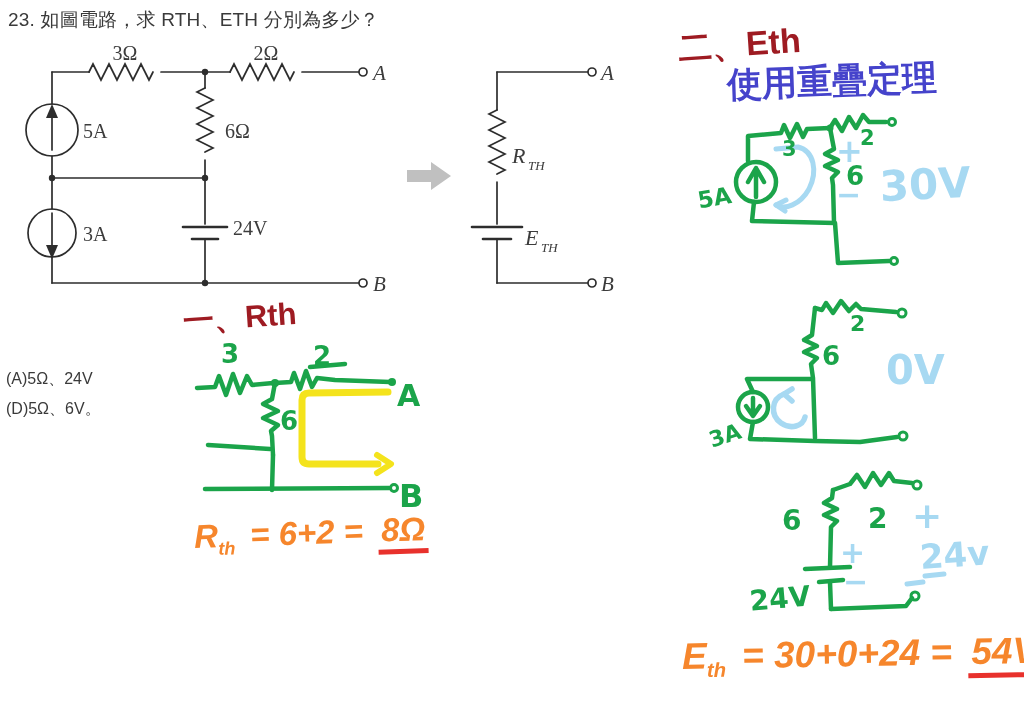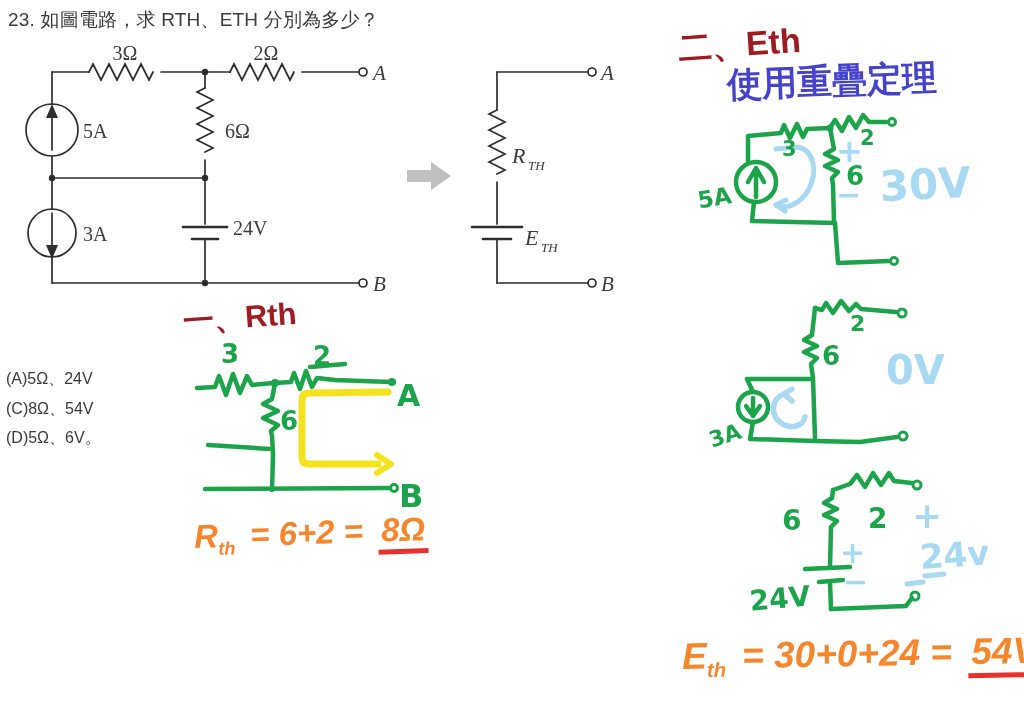--- a/index.html
+++ b/index.html
@@ -98,21 +98,20 @@
       <text x="73" y="132" font-size="13">TH</text>
       <text x="70" y="207" font-size="22">E</text>
       <text x="86" y="214" font-size="13">TH</text>
       <text x="146" y="42" font-size="21">A</text>
       <text x="146" y="253" font-size="21">B</text>
     </g>
   </svg>
 
   <div class="abs options">
     <div>(A)5Ω、24V</div>
-    <div>(C)8Ω、54V</div>
     <div>(D)5Ω、6V。</div>
   </div>
 
   <div class="abs hw hw-darkred rth-heading">一、Rth</div>
 
   <svg class="abs" style="left:175px;top:295px;" width="272" height="235" viewBox="0 0 272 235">
     <g stroke="#1ba44a" stroke-width="4.5" fill="none" stroke-linecap="round" stroke-linejoin="round">
       <path d="M22,93 L40,92 l4,-11 l7,19 l7,-21 l7,19 l7,-17 l5,9 L98,88"></path>
       <path d="M100,88 L116,87 l3,-9 l6,16 l6,-18 l6,16 l5,-9 L160,85 L215,87"></path>
       <path d="M135,72 L170,69"></path>

